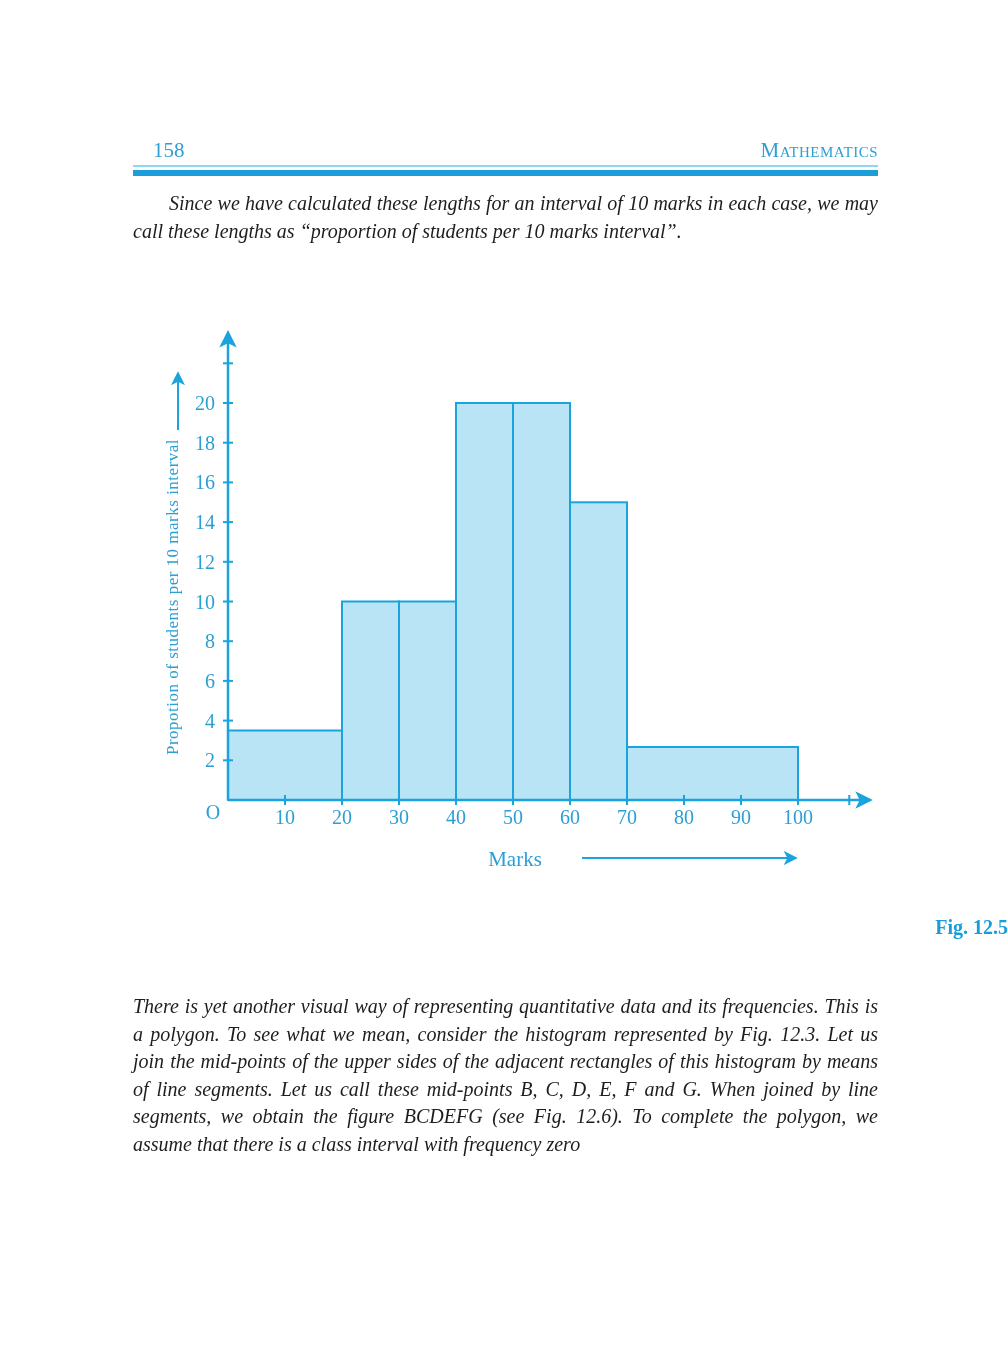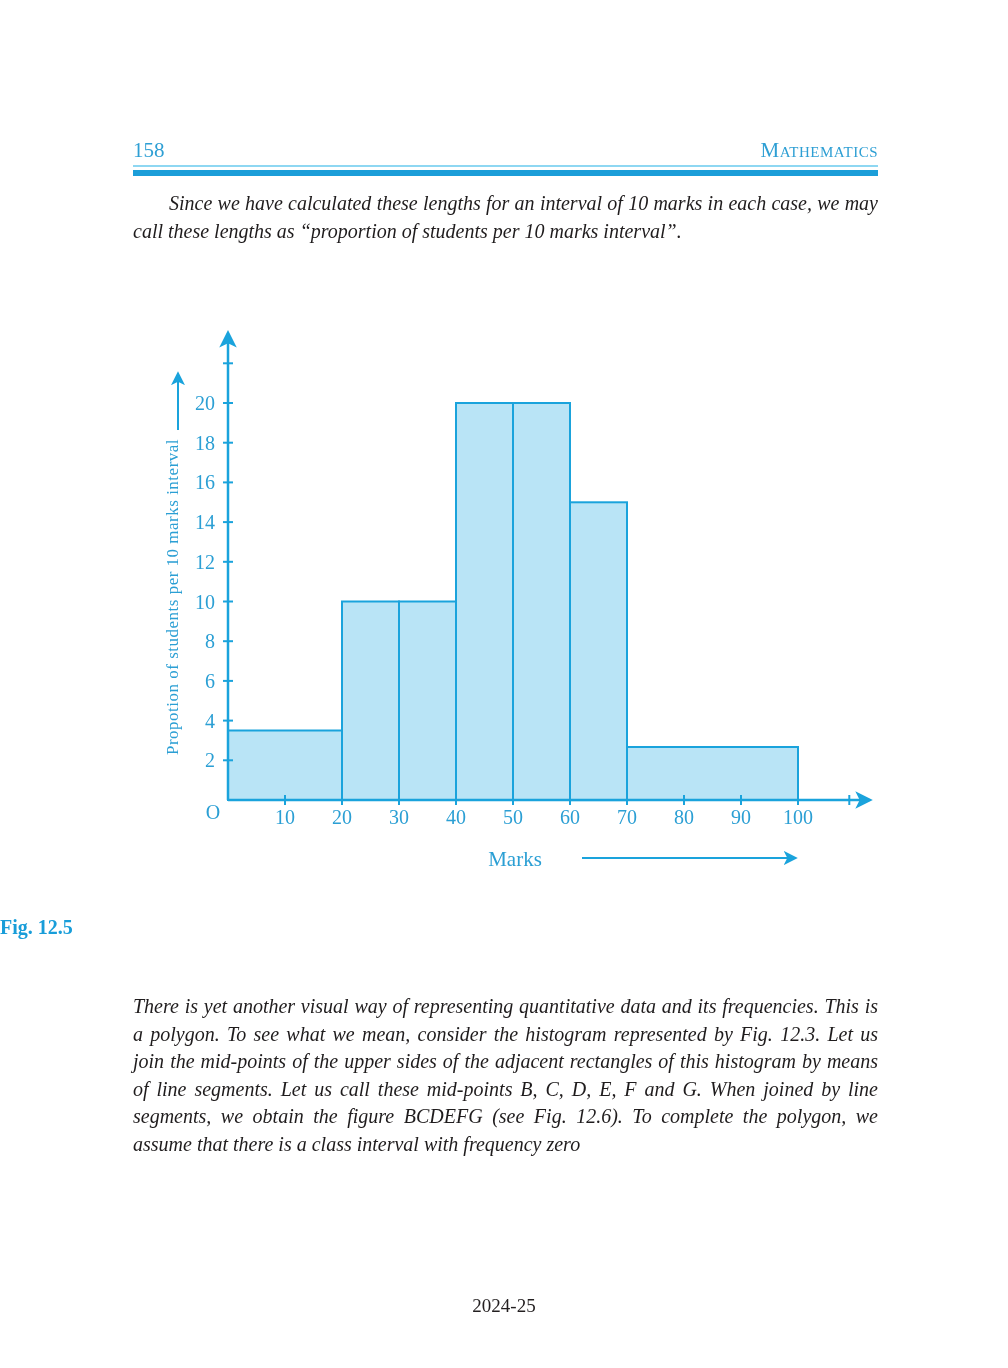--- a/index.html
+++ b/index.html
@@ -8,37 +8,37 @@
     width:1008px;height:1368px;
     background:#ffffff;
     font-family:"Liberation Serif", serif;
     color:#1f1c1d;
     overflow:hidden;
   }
   .runhead{
     position:absolute;left:133px;right:130px;top:138px;
     display:flex;justify-content:space-between;align-items:baseline;
   }
-  .pagenum{font-size:21px;color:#2e9fd4;}
+  .pagenum{font-size:21px;color:#2e9fd4;margin-left:20px;}
   .runtitle{font-size:21px;color:#2e9fd4;font-variant:small-caps;letter-spacing:.5px;}
   .rule-thin{position:absolute;left:133px;right:130px;top:165px;height:2px;background:#8ed7f2;}
   .rule-thick{position:absolute;left:133px;right:130px;top:170px;height:6px;background:#1b9ed9;}
   p.body{
     position:absolute;left:133px;right:130px;margin:0;
     font-size:20px;line-height:27.5px;text-align:justify;font-style:italic;
   }
   p.indent{text-indent:36px;}
   .chart{position:absolute;left:130px;top:330px;}
   .chart text{font-family:"Liberation Serif", serif;}
   .tick{font-size:20px;fill:#2b9fd4;}
   .axis-title{font-size:17px;fill:#2b9fd4;letter-spacing:.5px;}
   .xtitle{font-size:21px;fill:#2b9fd4;}
   .caption{
     position:absolute;left:0;width:1008px;top:916px;
-    text-align:left;font-size:20px;font-weight:bold;color:#189dd9;
+    text-align:right;font-size:20px;font-weight:bold;color:#189dd9;
   }
   .heading{
     position:absolute;left:133px;top:952px;margin:0;
     font-size:23px;font-weight:bold;color:#0fa3e0;
   }
   .footer{
     position:absolute;left:0;width:1008px;top:1295px;
     text-align:center;font-size:19px;color:#231f20;
   }
 </style>
@@ -124,15 +124,14 @@
         <text x="48" y="267" text-anchor="middle" class="axis-title" transform="rotate(-90 48 267)">Propotion of students per 10 marks interval</text>
         <text x="385" y="536" text-anchor="middle" class="xtitle">Marks</text>
       </g>
   </svg>
 
   <div class="caption">Fig. 12.5</div>
 
 
   <p class="body" style="top:993px">There is yet another visual way of representing quantitative data and its frequencies. This is a polygon. To see what we mean, consider the histogram represented by Fig. 12.3. Let us join the mid-points of the upper sides of the adjacent rectangles of this histogram by means of line segments. Let us call these mid-points B, C, D, E, F and G. When joined by line segments, we obtain the figure BCDEFG (see Fig. 12.6). To complete the polygon, we assume that there is a class interval with frequency zero</p>
 
-  <div class="footer">2024-25</div>
 
 </div>
 
 </body></html>

